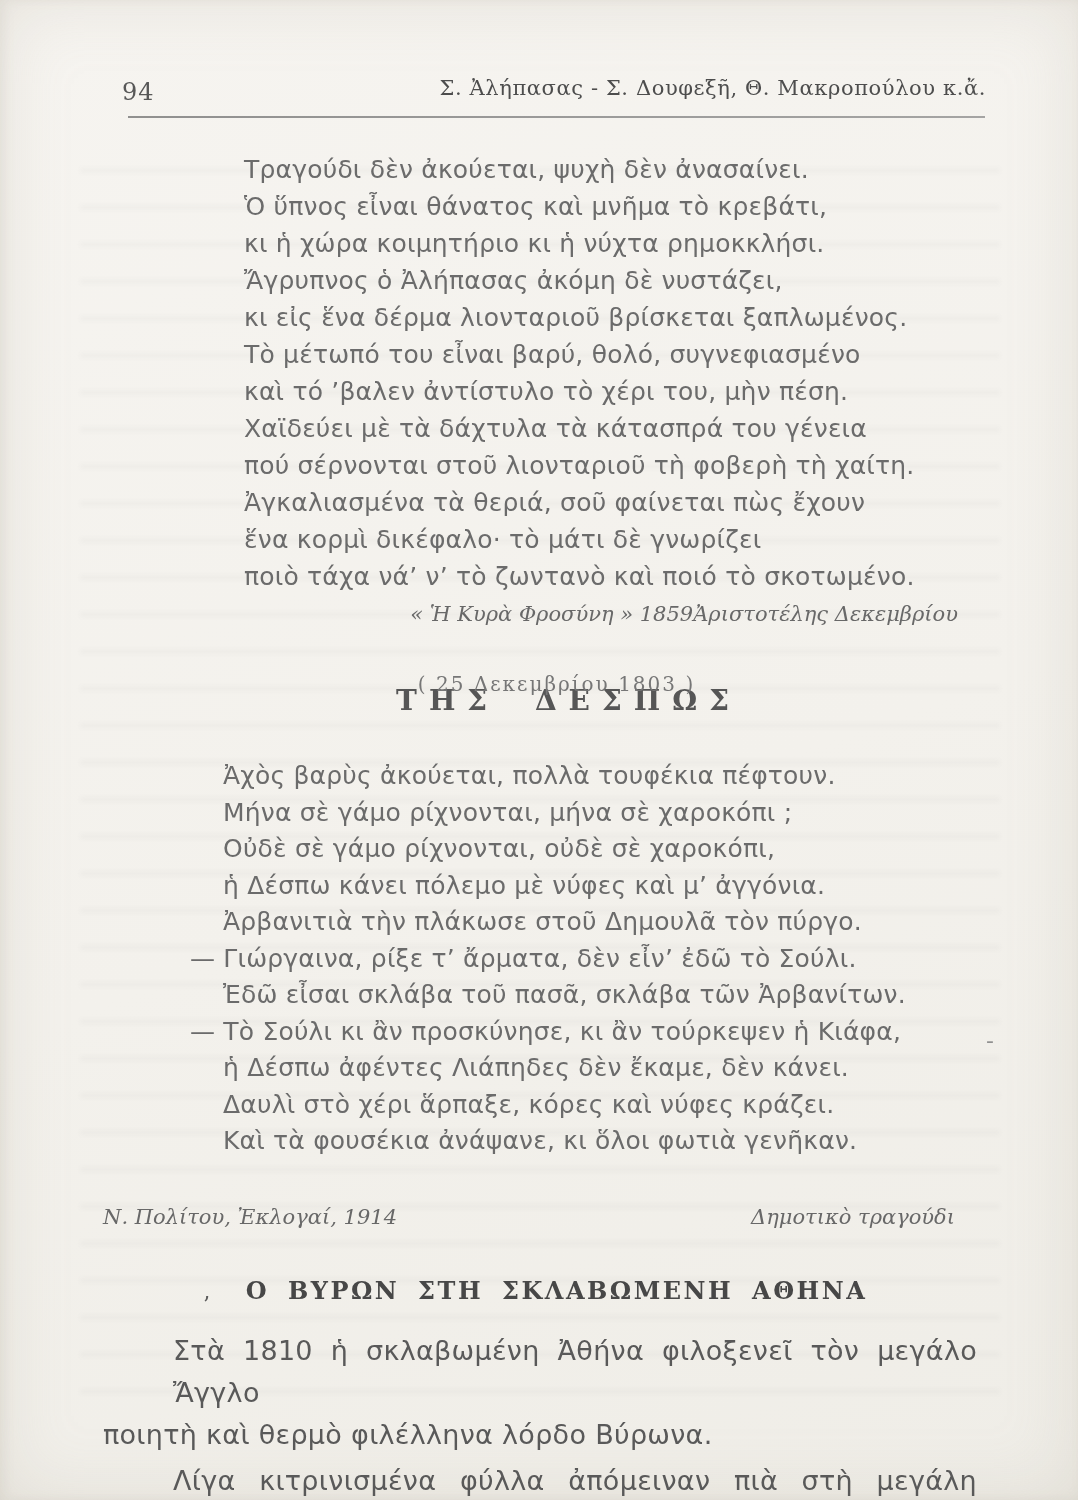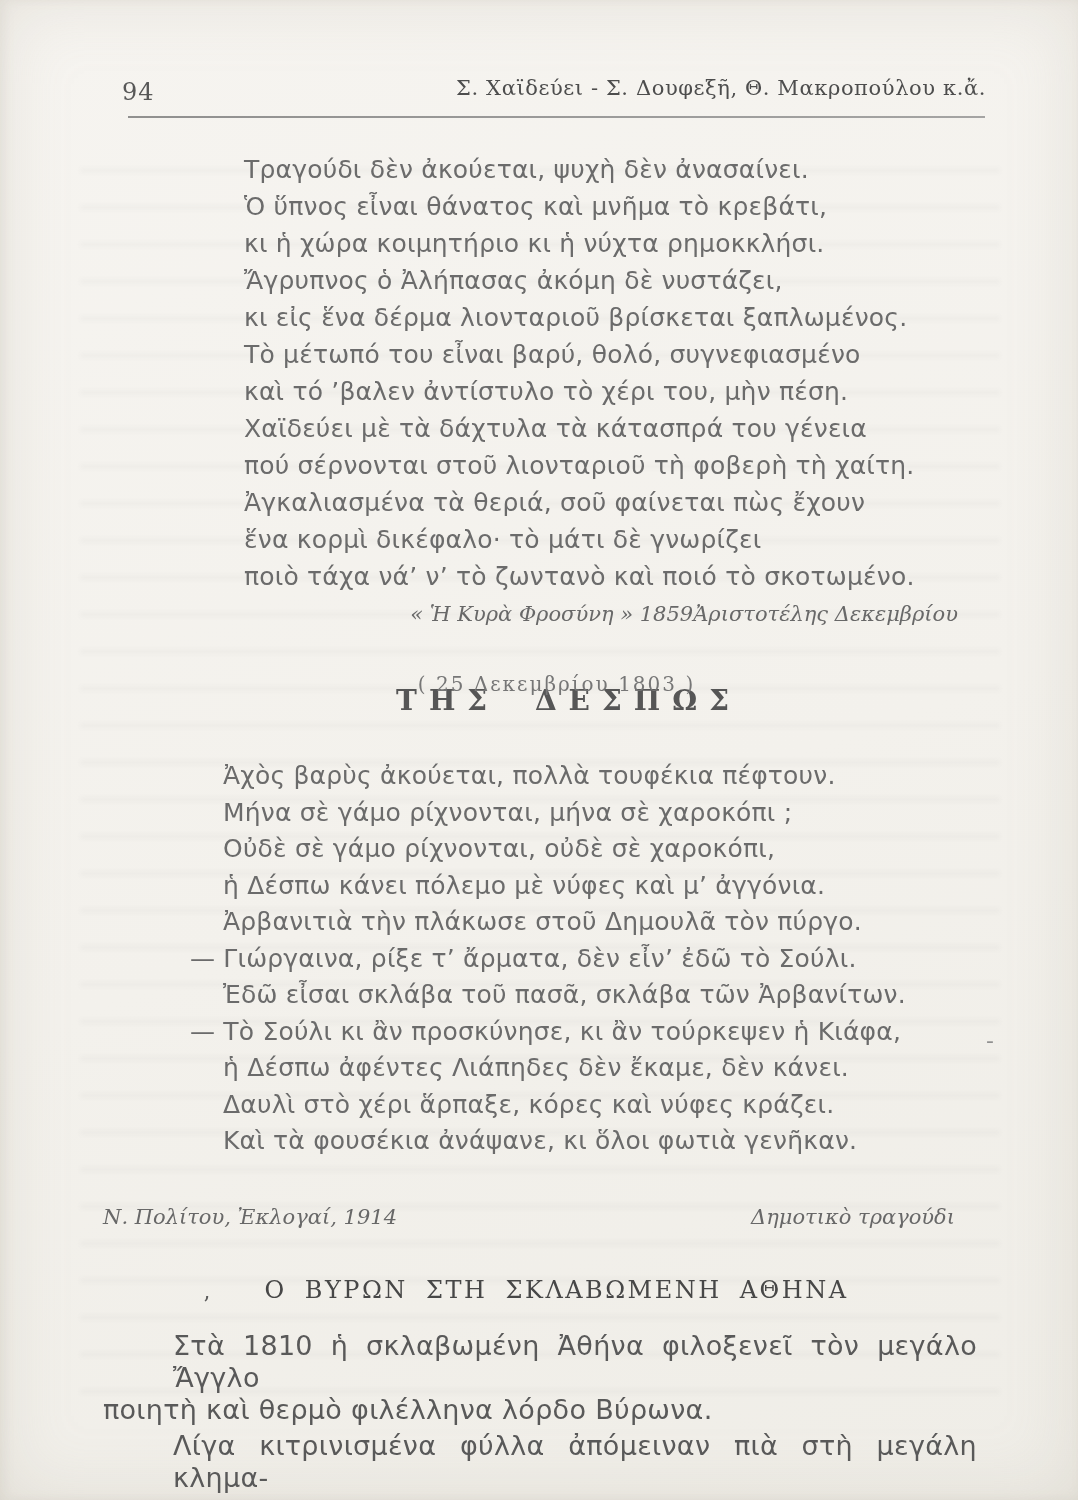--- a/index.html
+++ b/index.html
@@ -52,49 +52,49 @@
     position:absolute; left:128px; width:857px; top:672px; margin:12px;
     text-align:center; font-size:28px; font-weight:600; color:#565656;
     letter-spacing:12px; word-spacing:14px;
   }
   .poem-subtitle {
     position:absolute; left:128px; width:857px; top:672px;
     text-align:center; font-size:20px; color:#767676; letter-spacing:2px;
   }
   .section-heading {
     position:absolute; left:128px; width:857px; top:1276px; margin:0;
-    text-align:center; font-size:24px; font-weight:normal; color:#474747;
+    text-align:center; font-size:24px; font-weight:bold; color:#474747;
     letter-spacing:2.5px; word-spacing:8px;
   }
   .stray-mark {
     position:absolute; left:203px; top:1292px;
     font-size:22px; color:#5a5a5a;
   }
   .prose {
     position:absolute; left:103px; top:1330px; width:874px;
     font-family:"DejaVu Sans", sans-serif; color:#595959;
   }
-  .prose .pline { font-size:27px; line-height:32px; letter-spacing:0.3px; }
+  .prose .pline { font-size:27px; line-height:42px; letter-spacing:0.3px; }
   .prose .pline.indent { padding-left:70px; }
   .prose .pline.justify { text-align:justify; text-align-last:justify; }
   .prose .pline.newpara { margin-top:4px; }
   .margin-dash {
     position:absolute; left:986px; top:1028px;
     font-family:"DejaVu Sans", sans-serif; font-size:22px; color:#909090;
   }
 </style>
 </head>
 <body>
 
 <div class="page">
 
   <div class="ghost"></div>
 
   <span class="pageno">94</span>
-  <span class="running-title">Σ. Χαϊδεύει - Σ. Δουφεξῆ, Θ. Μακροπούλου κ.ἄ.</span>
+  <span class="running-title">Σ. Ἀλήπασας - Σ. Δουφεξῆ, Θ. Μακροπούλου κ.ἄ.</span>
   <div class="rule"></div>
 
   <div class="poem poem1">
     <div class="stanza stanza1">
         <div class="vline">Τραγούδι δὲν ἀκούεται, ψυχὴ δὲν ἀνασαίνει.</div>
         <div class="vline">Ὁ ὕπνος εἶναι θάνατος καὶ μνῆμα τὸ κρεβάτι,</div>
         <div class="vline">κι ἡ χώρα κοιμητήριο κι ἡ νύχτα ρημοκκλήσι.</div>
       </div>
     <div class="stanza stanza2">
         <div class="vline">Ἄγρυπνος ὁ Ἀλήπασας ἀκόμη δὲ νυστάζει,</div>

